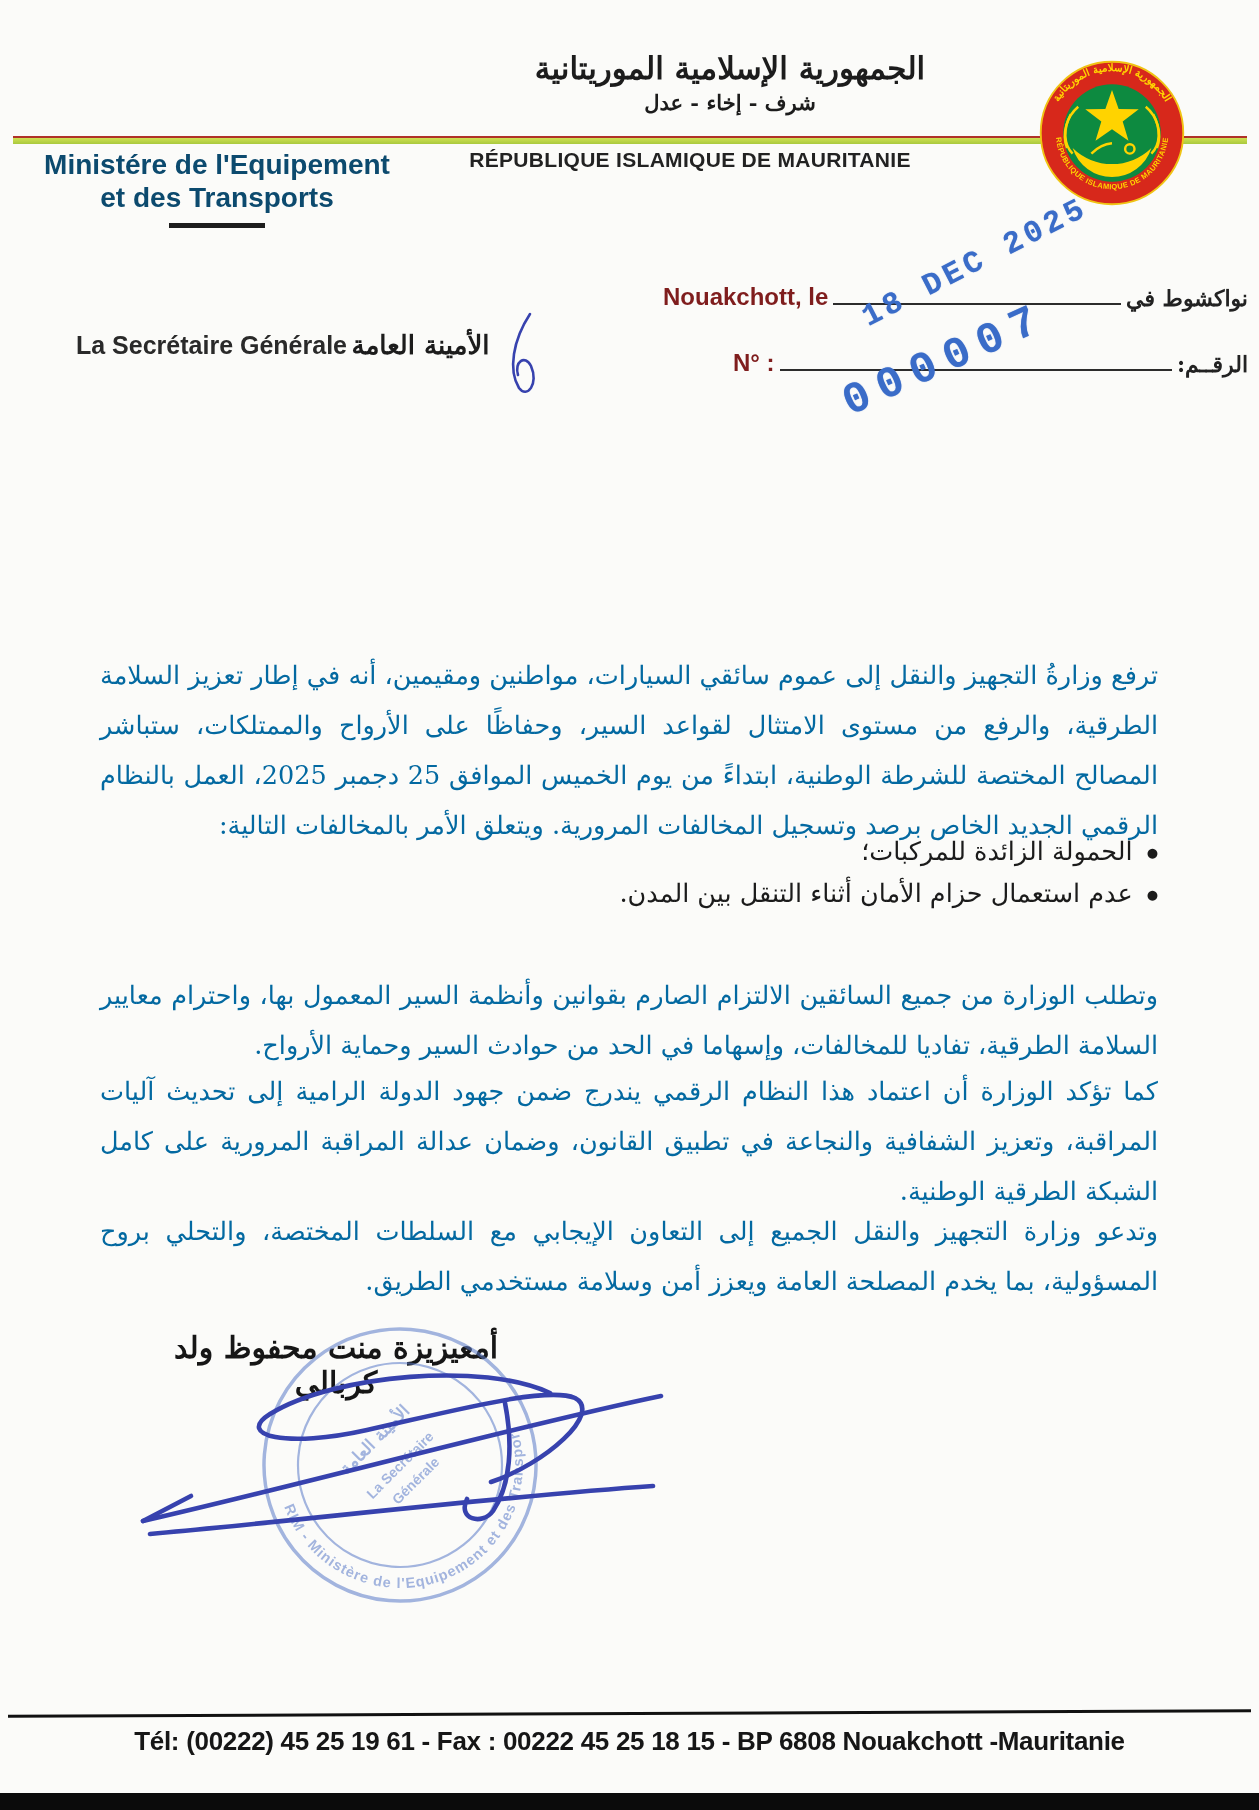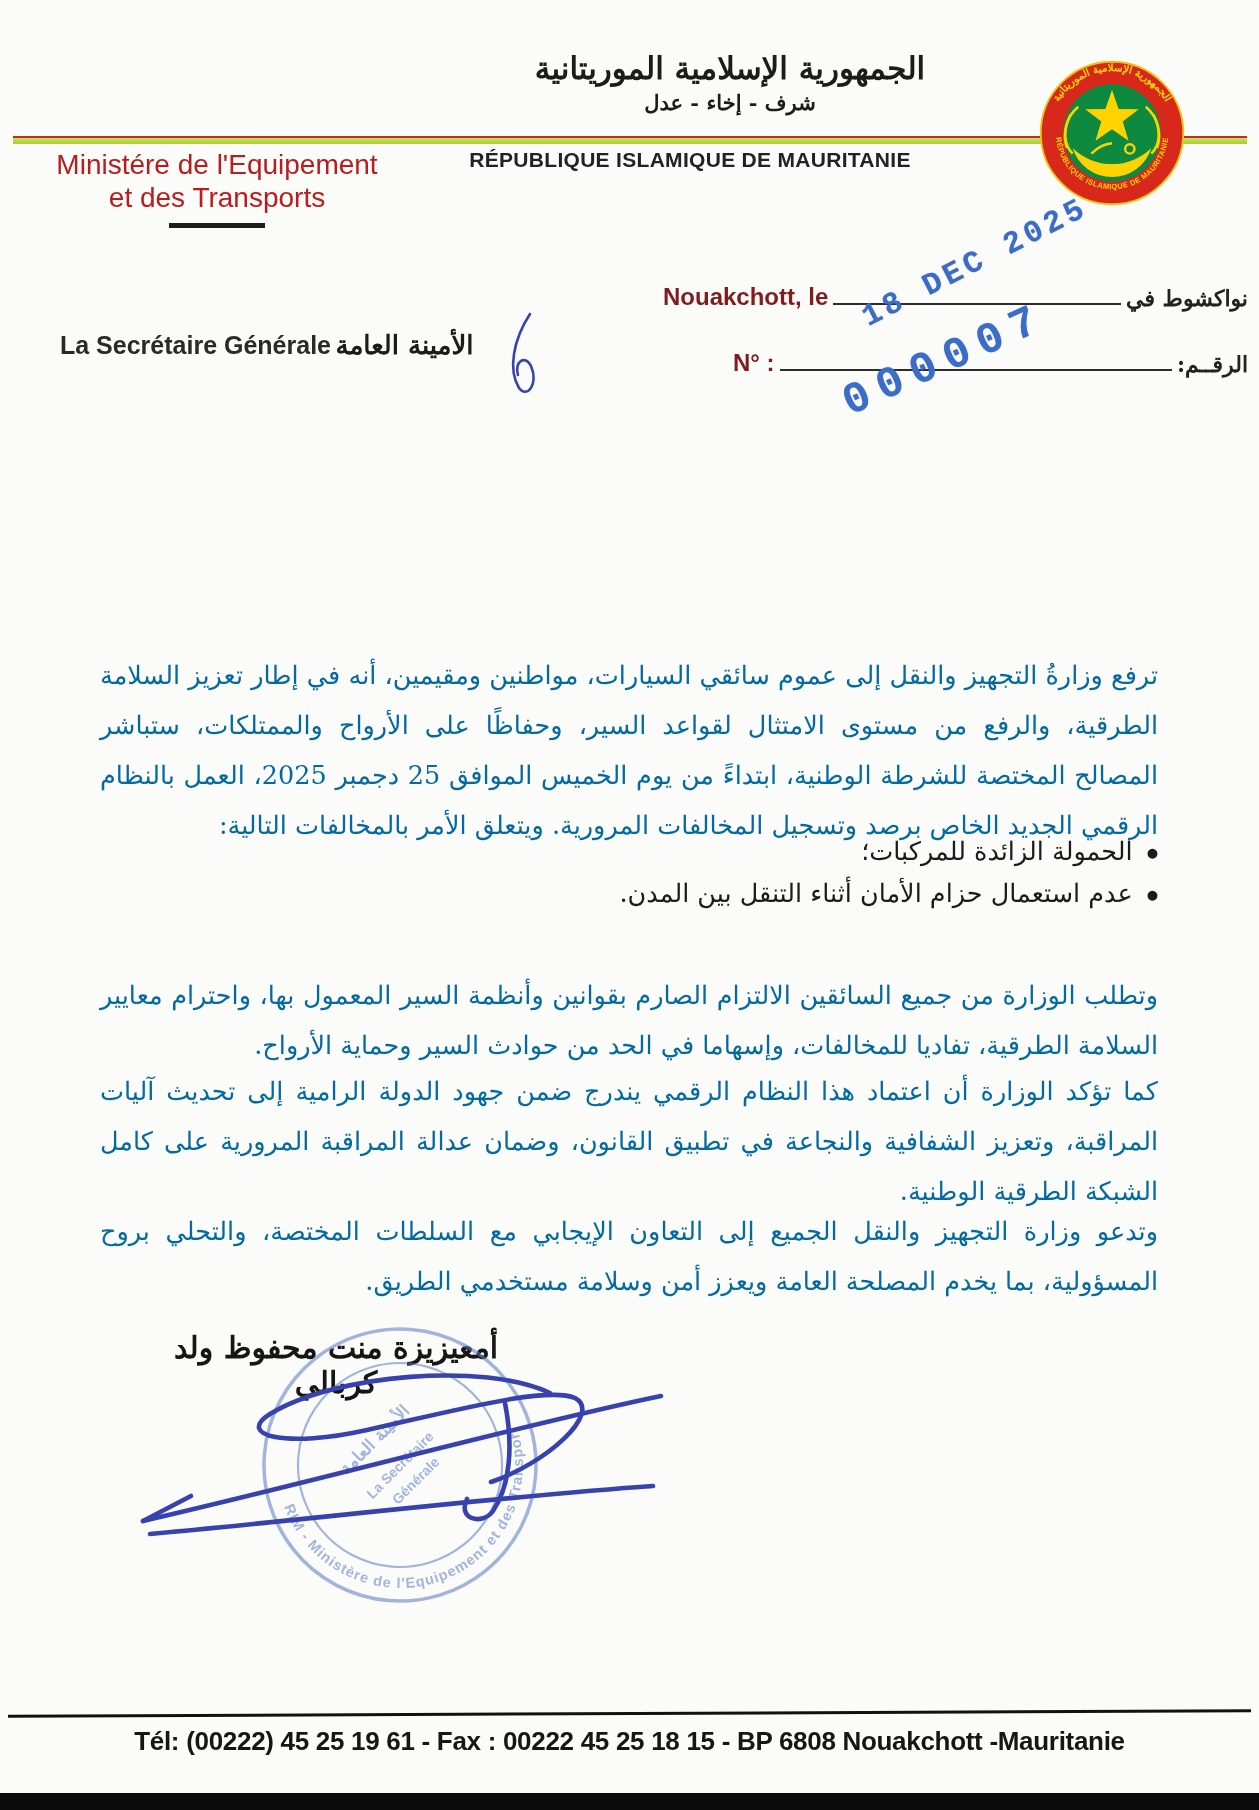--- a/index.html
+++ b/index.html
@@ -26,24 +26,24 @@
   }
   .fr-head{
     position:absolute;left:380px;top:148px;width:620px;text-align:center;
   }
   .fr-head .rep{font-size:21px;font-weight:bold;letter-spacing:.3px;color:#222;}
   .fr-head .motto{font-size:17px;font-weight:bold;color:#3a3a3a;margin-top:5px;letter-spacing:.4px;}
 
   
   .ministry{position:absolute;left:22px;top:142px;width:390px;text-align:center;}
   .ministry .ar{font-size:27px;font-weight:bold;font-family:"DejaVu Serif",serif;direction:rtl;}
-  .ministry .fr{font-size:28px;font-weight:normal;line-height:33px;margin-top:6px;color:#b91c1c;}
+  .ministry .fr{font-size:28px;font-weight:bold;line-height:33px;margin-top:6px;color:#0c4a6e;}
   .ministry .rule{width:96px;height:5px;background:#1d1d1d;margin:9px auto 0;}
   .secretary{
-    position:absolute;left:60px;top:330px;width:420px;white-space:nowrap;
+    position:absolute;left:76px;top:330px;width:420px;white-space:nowrap;
   }
   .secretary .fr{font-size:25px;font-weight:bold;color:#2a2a2a;}
   .secretary .ar{font-size:26px;font-weight:bold;font-family:"DejaVu Serif",serif;direction:rtl;margin-right:8px;}
   .initial-svg{position:absolute;left:498px;top:310px;}
 
   
   .emblem{position:absolute;left:1037px;top:58px;width:150px;height:150px;z-index:3;}
 
   
   .fieldrow{position:absolute;display:flex;align-items:flex-end;z-index:1;}

